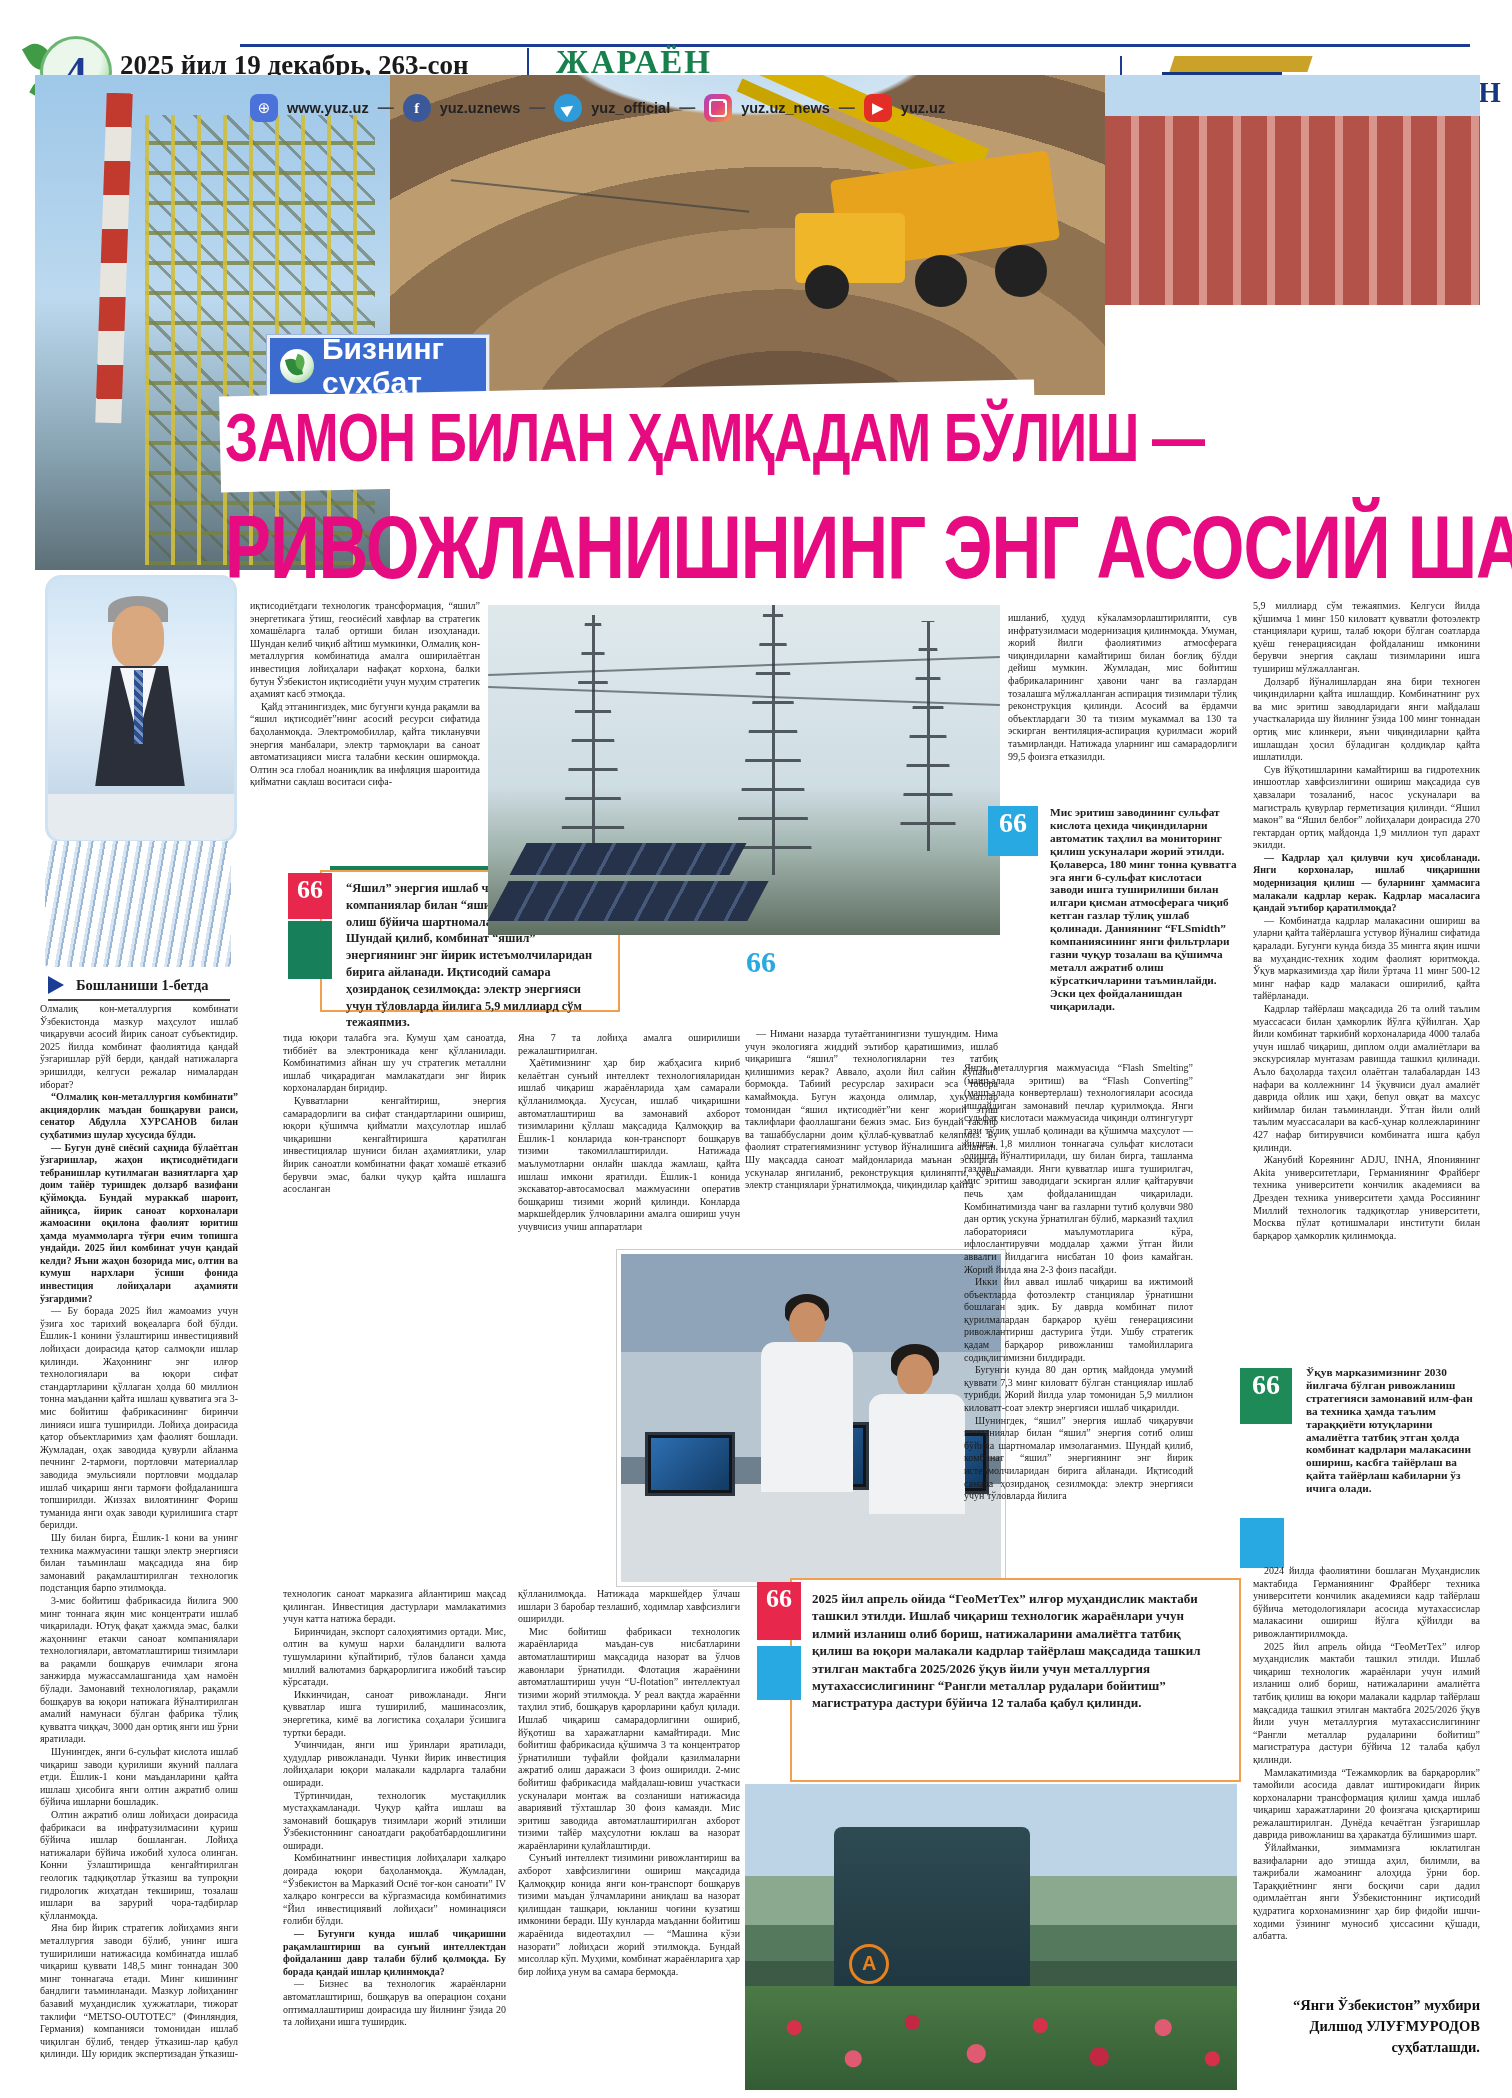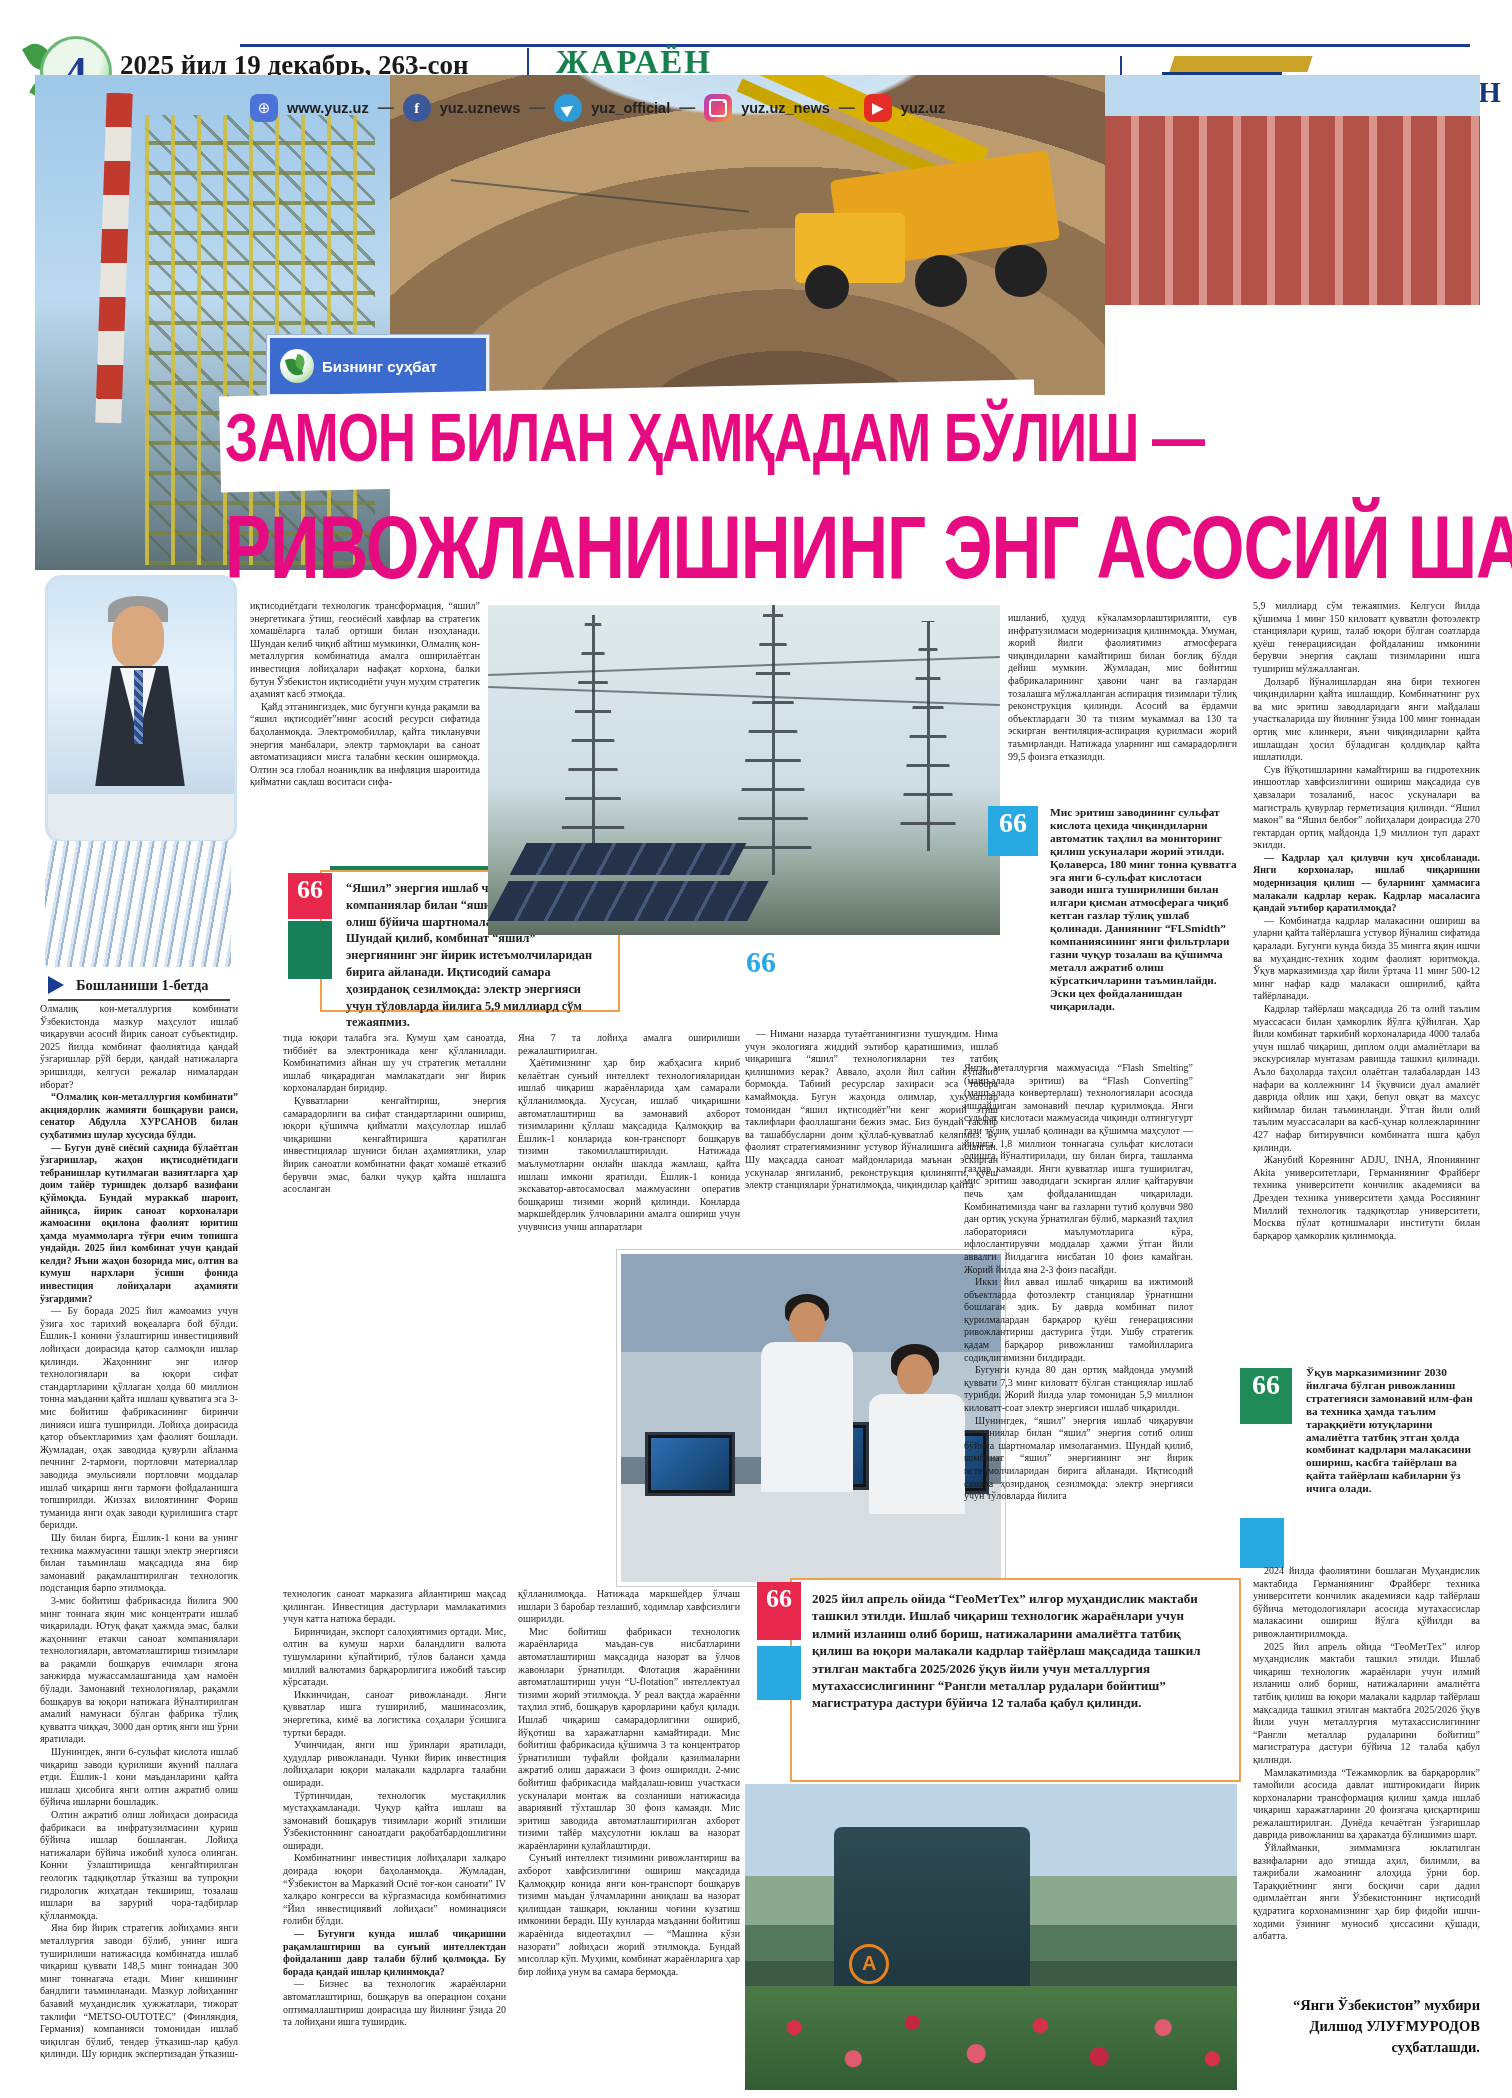--- a/index.html
+++ b/index.html
@@ -52,21 +52,21 @@
       linear-gradient(180deg,#bcd8ee 0 18%,transparent 18%),
       repeating-linear-gradient(90deg,#b35248 0 26px,#d9948c 26px 34px),
       repeating-linear-gradient(0deg,rgba(255,255,255,.35) 0 8px,transparent 8px 30px);}
   
   .label-pill{position:absolute;left:267px;top:335px;width:196px;height:56px;background:#3c6bd0;
               border:3px solid #e8eef8;box-shadow:0 0 0 1px #9db4dd;display:flex;align-items:center;gap:8px;padding:0 10px;}
   .label-circle{width:34px;height:34px;border-radius:50%;background:radial-gradient(circle at 35% 30%,#fff 30%,#d9efd6 60%,#7cc06f 100%);
                 position:relative;flex:0 0 auto;}
   .label-leaf{position:absolute;left:7px;top:9px;width:14px;height:18px;background:#2e8b3a;border-radius:0 70% 0 70%;transform:rotate(-15deg);}
   .label-leaf2{position:absolute;left:15px;top:6px;width:10px;height:14px;background:#57ad4e;border-radius:0 70% 0 70%;transform:rotate(20deg);}
-  .label-text{color:#fff;font-weight:bold;font-size:15px;font-family:"Liberation Sans","DejaVu Sans",sans-serif;}
+  .label-text{color:#fff;font-weight:bold;font-size:30px;font-family:"Liberation Sans","DejaVu Sans",sans-serif;}
   
   .hl{position:absolute;color:#e60b80;font-family:"Liberation Sans","DejaVu Sans",sans-serif;font-weight:800;
       text-align:center;transform:scaleY(1.28);transform-origin:top center;letter-spacing:-1px;white-space:nowrap;}
   .hl1{left:225px;top:398px;width:800px;font-size:53px;}
   .hl2{left:225px;top:497px;width:1250px;font-size:69px;}
   .hl-band{position:absolute;left:220px;top:388px;width:815px;height:96px;background:#fff;transform:rotate(-1.2deg);}
   
   .portrait{position:absolute;left:45px;top:575px;width:186px;height:262px;border-radius:16px;border:3px solid #cfe2f2;
             background:linear-gradient(180deg,#cfe4f4 0%,#e8f2fa 40%,#b8cfe2 100%);overflow:hidden;}
   .p-head{position:absolute;left:64px;top:28px;width:52px;height:62px;background:#d9a87e;border-radius:46% 46% 40% 40%;}
@@ -221,21 +221,21 @@
       <div class="p-tie"></div>
       <div class="p-desk"></div>
   </div>
   <div class="pages"></div>
   <div class="marker">
     <span class="marker-tri"></span>
     <span class="marker-text">Бошланиши 1-бетда</span>
   </div>
   <div class="txt" style="left:40px;top:1003px;width:198px;height:1056px;">
       <p class="para ni">Олмалиқ кон-металлургия комбинати Ўзбекистонда мазкур маҳсулот ишлаб чиқарувчи асосий йирик саноат субъектидир. 2025 йилда комбинат фаолиятида қандай ўзгаришлар рўй берди, қандай натижаларга эришилди, келгуси режалар нималардан иборат?</p>
-      <p class="para b">“Олмалиқ кон-металлургия комбинати” акциядорлик жамияти бошқаруви раиси, сенатор Абдулла ХУРСАНОВ билан суҳбатимиз шулар хусусида бўлди.</p>
+      <p class="para b">“Олмалиқ кон-металлургия комбинати” акциядорлик маъдан бошқаруви раиси, сенатор Абдулла ХУРСАНОВ билан суҳбатимиз шулар хусусида бўлди.</p>
       <p class="para b">— Бугун дунё сиёсий саҳнида бўлаётган ўзгаришлар, жаҳон иқтисодиётидаги тебранишлар кутилмаган вазиятларга ҳар доим тайёр туришдек долзарб вазифани қўймоқда. Бундай мураккаб шароит, айниқса, йирик саноат корхоналари жамоасини оқилона фаолият юритиш ҳамда муаммоларга тўғри ечим топишга ундайди. 2025 йил комбинат учун қандай келди? Яъни жаҳон бозорида мис, олтин ва кумуш нархлари ўсиши фонида инвестиция лойиҳалари аҳамияти ўзгардими?</p>
       <p class="para">— Бу борада 2025 йил жамоамиз учун ўзига хос тарихий воқеаларга бой бўлди. Ёшлик-1 конини ўзлаштириш инвестициявий лойиҳаси доирасида қатор салмоқли ишлар қилинди. Жаҳоннинг энг илғор технологиялари ва юқори сифат стандартларини қўллаган ҳолда 60 миллион тонна маъданни қайта ишлаш қувватига эга 3-мис бойитиш фабрикасининг биринчи линияси ишга туширилди. Лойиҳа доирасида қатор объектларимиз ҳам фаолият бошлади. Жумладан, оҳак заводида қувурли айланма печнинг 2-тармоғи, портловчи материаллар заводида эмульсияли портловчи моддалар ишлаб чиқариш янги тармоғи фойдаланишга топширилди. Жиззах вилоятининг Фориш туманида янги оҳак заводи қурилишига старт берилди.</p>
       <p class="para">Шу билан бирга, Ёшлик-1 кони ва унинг техника мажмуасини ташқи электр энергияси билан таъминлаш мақсадида яна бир замонавий рақамлаштирилган технологик подстанция барпо этилмоқда.</p>
       <p class="para">3-мис бойитиш фабрикасида йилига 900 минг тоннага яқин мис концентрати ишлаб чиқарилади. Ютуқ фақат ҳажмда эмас, балки жаҳоннинг етакчи саноат компаниялари технологиялари, автоматлаштириш тизимлари ва рақамли бошқарув ечимлари ягона занжирда мужассамлашганида ҳам намоён бўлади. Замонавий технологиялар, рақамли бошқарув ва юқори натижага йўналтирилган амалий намунаси бўлган фабрика тўлиқ қувватга чиққач, 3000 дан ортиқ янги иш ўрни яратилади.</p>
       <p class="para">Шунингдек, янги 6-сульфат кислота ишлаб чиқариш заводи қурилиши якуний паллага етди. Ёшлик-1 кони маъданларини қайта ишлаш ҳисобига янги олтин ажратиб олиш бўйича ишларни бошладик.</p>
       <p class="para">Олтин ажратиб олиш лойиҳаси доирасида фабрикаси ва инфратузилмасини қуриш бўйича ишлар бошланган. Лойиҳа натижалари бўйича ижобий хулоса олинган. Конни ўзлаштиришда кенгайтирилган геологик тадқиқотлар ўтказиш ва тупроқни гидрологик жиҳатдан текшириш, тозалаш ишлари ва зарурий чора-тадбирлар қўлланмоқда.</p>
       <p class="para">Яна бир йирик стратегик лойиҳамиз янги металлургия заводи бўлиб, унинг ишга туширилиши натижасида комбинатда ишлаб чиқариш қуввати 148,5 минг тоннадан 300 минг тоннагача етади. Минг кишининг бандлиги таъминланади. Мазкур лойиҳанинг базавий муҳандислик ҳужжатлари, тижорат таклифи “METSO-OUTOTEC” (Финляндия, Германия) компанияси томонидан ишлаб чиқилган бўлиб, тендер ўтказиш-лар қабул қилинди. Шу юридик экспертизадан ўтказиш-га “DENTONS” компанияси ҳал қилинди. Маж­муа объектлари қурилишини молиялаштириш учун Германиянинг “KfW IPEX-Bank GmbH” банки билан 2,5 миллиард долларлик битим имзоланди.</p>
     </div>
 
   <div class="txt" style="left:250px;top:600px;width:230px;height:260px;">

